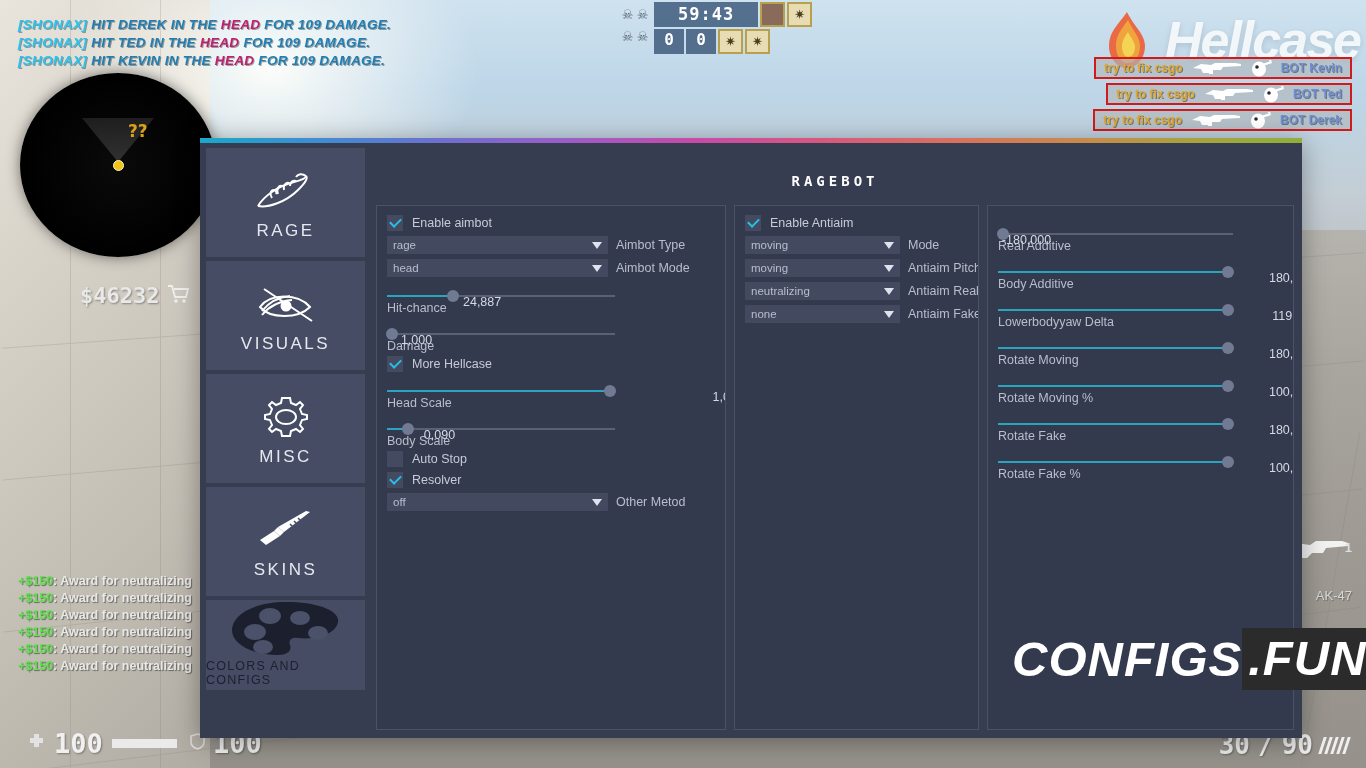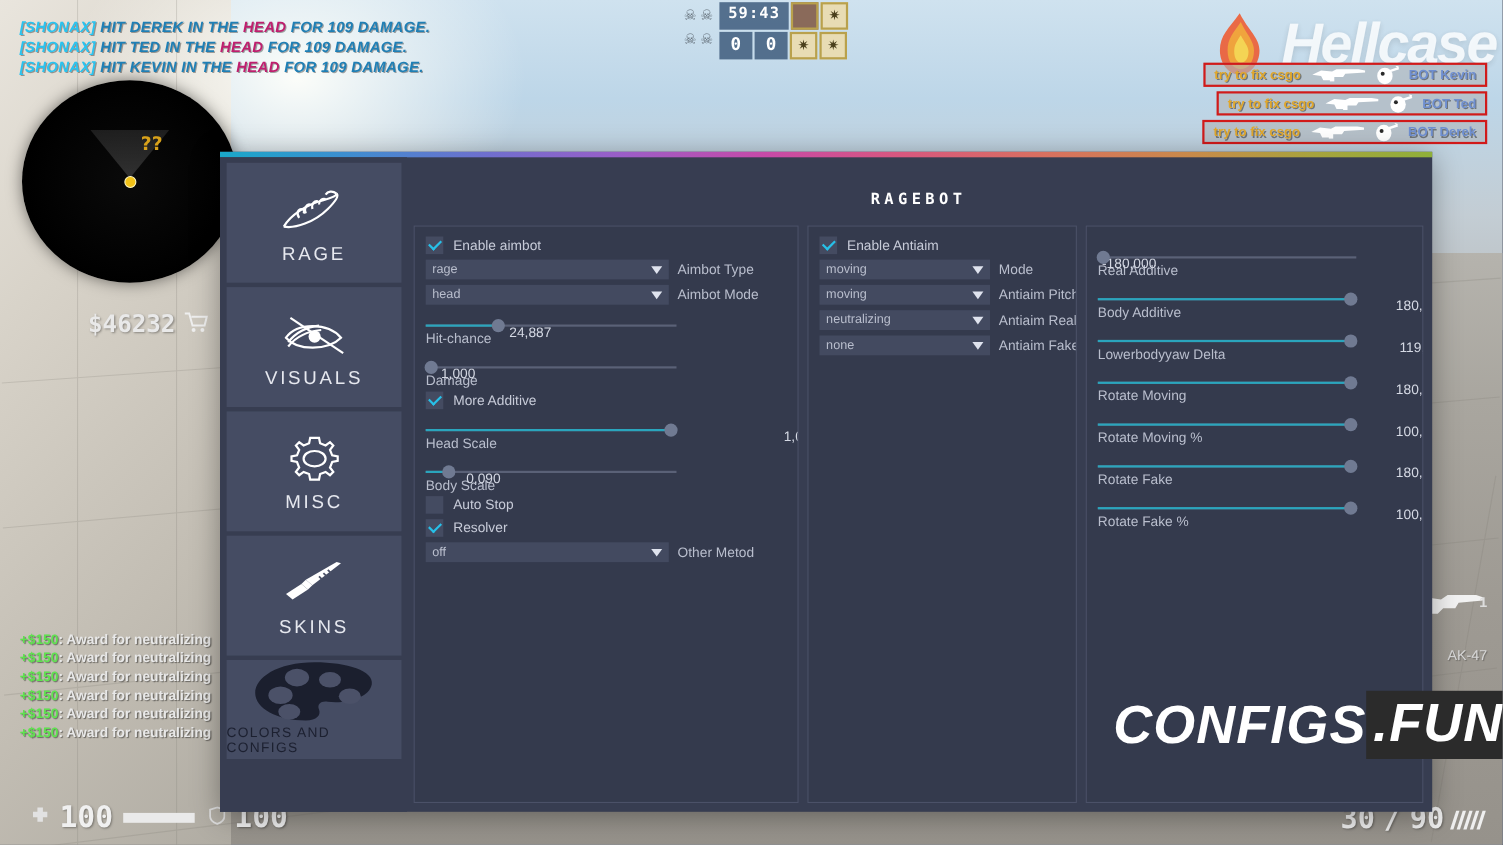--- a/index.html
+++ b/index.html
@@ -80,22 +80,22 @@
   .skull-col { display:flex; flex-direction:column; gap:7px; padding-top:5px; }
   .skull {
     width:15px; height:15px; color:#5f6a74; font-size:13px;
     text-align:center; line-height:15px;
     font-family:"DejaVu Sans", sans-serif;
   }
   .score-grid { display:flex; flex-direction:column; gap:2px; margin-left:4px; }
   .score-row { display:flex; gap:2px; }
   .timer-box {
     background:rgba(62,92,124,.85); color:#fff;
-    font-family:"DejaVu Sans Mono", monospace; font-size:14px; font-weight:bold;
-    padding:2px 8px; letter-spacing:1px; min-width:62px; text-align:center;
+    font-family:"DejaVu Sans Mono", monospace; font-size:17px; font-weight:bold;
+    padding:2px 24px; letter-spacing:1px; min-width:62px; text-align:center;
   }
   .score-box {
     background:rgba(62,92,124,.85); color:#fff;
     font-family:"DejaVu Sans Mono", monospace; font-size:16px; font-weight:bold;
     width:30px; text-align:center; padding:1px 0;
   }
   .badge {
     width:25px; height:25px; background:#e8dcb4; border:2px solid #b9a14c;
     display:flex; align-items:center; justify-content:center;
     font-size:13px; color:#4a3f1c;
@@ -638,21 +638,21 @@
             <div class="slider-val" style="left:9%">1,000</div>
             <div class="slider-track" style="width:228px">
               <div class="slider-fill" style="width:2%"></div>
               <div class="slider-knob" style="left:2%"></div>
             </div>
             <div class="slider-name">Damage</div>
           </div>
 
           <div class="ctl-row">
             <span class="checkbox on"></span>
-            <span class="ctl-label">More Additive</span>
+            <span class="ctl-label">More Hellcase</span>
           </div>
 
           <div class="slider-block">
             <div class="slider-val" style="left:104%">1,000</div>
             <div class="slider-track" style="width:228px">
               <div class="slider-fill" style="width:98%"></div>
               <div class="slider-knob" style="left:98%"></div>
             </div>
             <div class="slider-name">Head Scale</div>
           </div>

